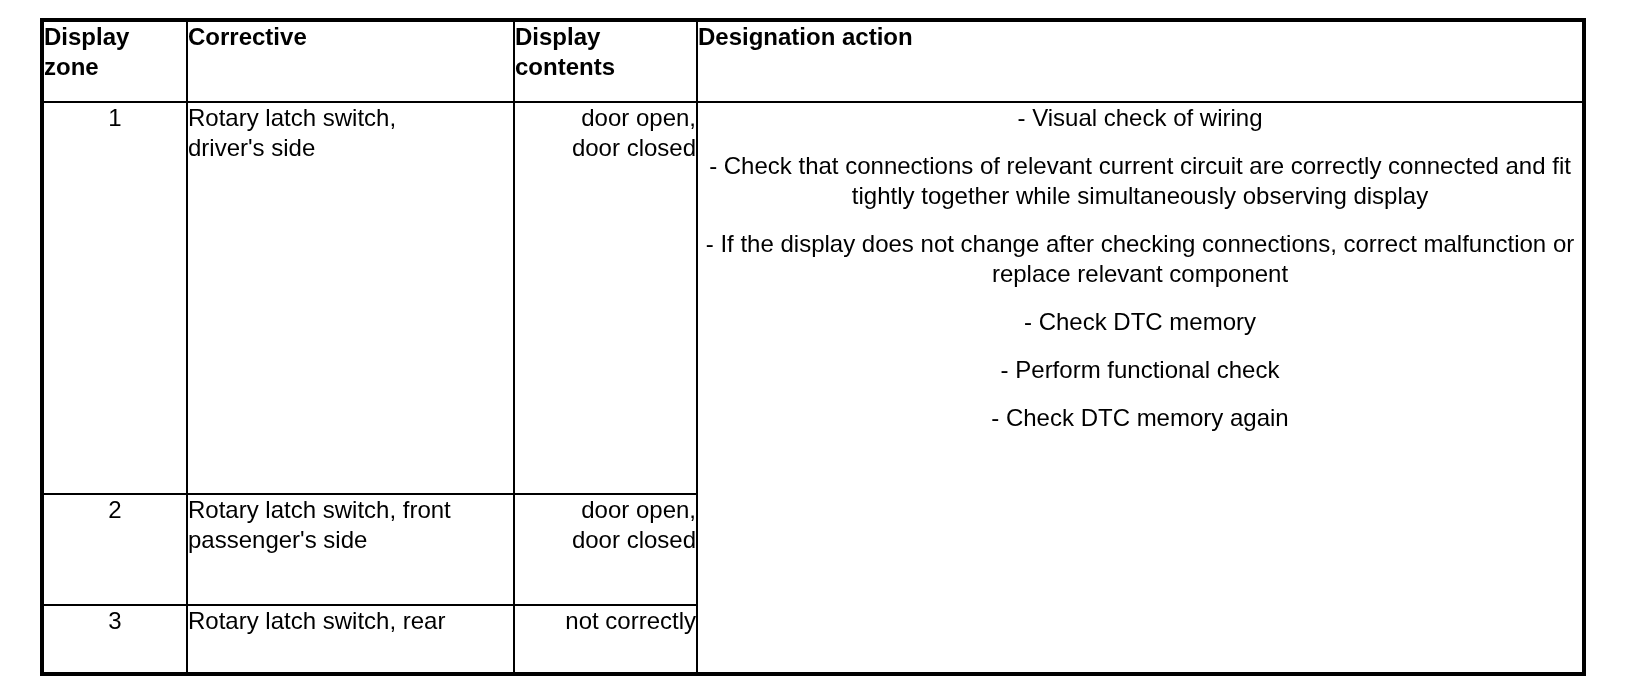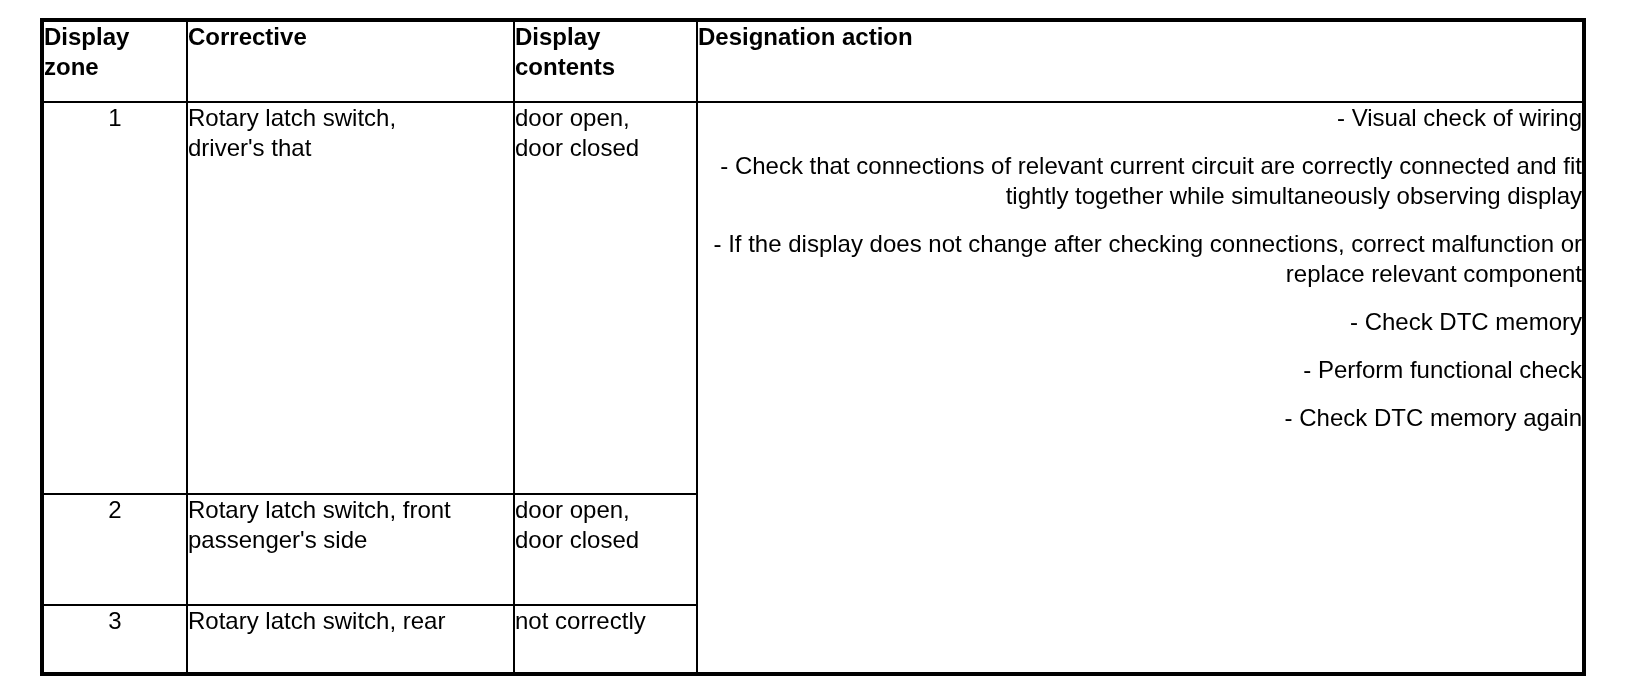--- a/index.html
+++ b/index.html
@@ -44,27 +44,27 @@
   td.zone-cell {
     text-align: center;
     padding-top: 9px;
   }
   td.designation-cell {
     text-align: left;
     padding: 9px 6px 9px 11px;
     white-space: pre-line;
   }
   td.contents-cell {
-    text-align: left;
+    text-align: right;
     padding-top: 9px;
   }
   td.contents-cell .contents-line + .contents-line {
   }
   td.action-cell {
-    text-align: right;
+    text-align: center;
     padding: 14px 18px 0 16px;
   }
   td.action-cell p {
     margin: 0 0 18px 0;
   }
 </style>
 </head>
 <body>
 
 <div class="page">
@@ -78,21 +78,21 @@
     <tbody>
       <tr style="height:82px">
         <th class="hdr">Display zone</th>
         <th class="hdr">Corrective</th>
         <th class="hdr">Display contents</th>
         <th class="hdr">Designation action</th>
       </tr>
       <tr style="height:392px">
         <td class="zone-cell">1</td>
         <td class="designation-cell">Rotary latch switch,
-driver's that</td>
+driver's side</td>
         <td class="contents-cell">
           <div class="contents-line">door open,</div>
           <div class="contents-line">door closed</div>
         </td>
         <td class="action-cell" rowspan="3">
           <p>- Visual check of wiring</p>
           <p>- Check that connections of relevant current circuit are correctly connected and fit tightly together while simultaneously observing display</p>
           <p>- If the display does not change after checking connections, correct malfunction or replace relevant component</p>
           <p>- Check DTC memory</p>
           <p>- Perform functional check</p>

